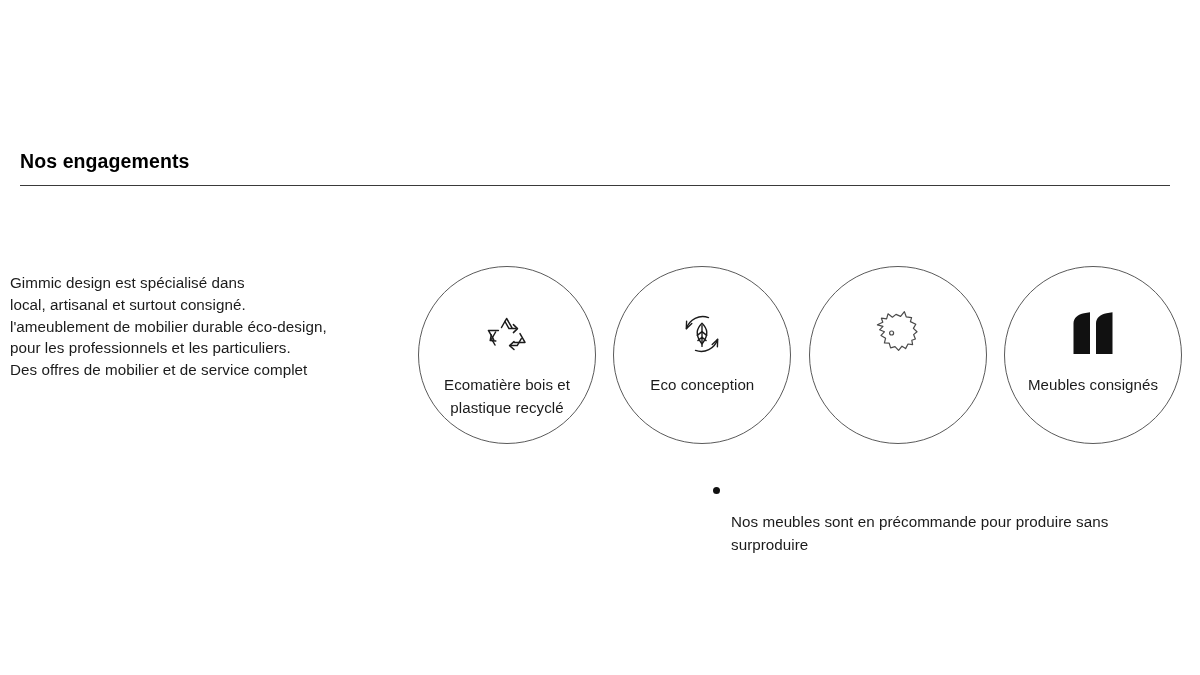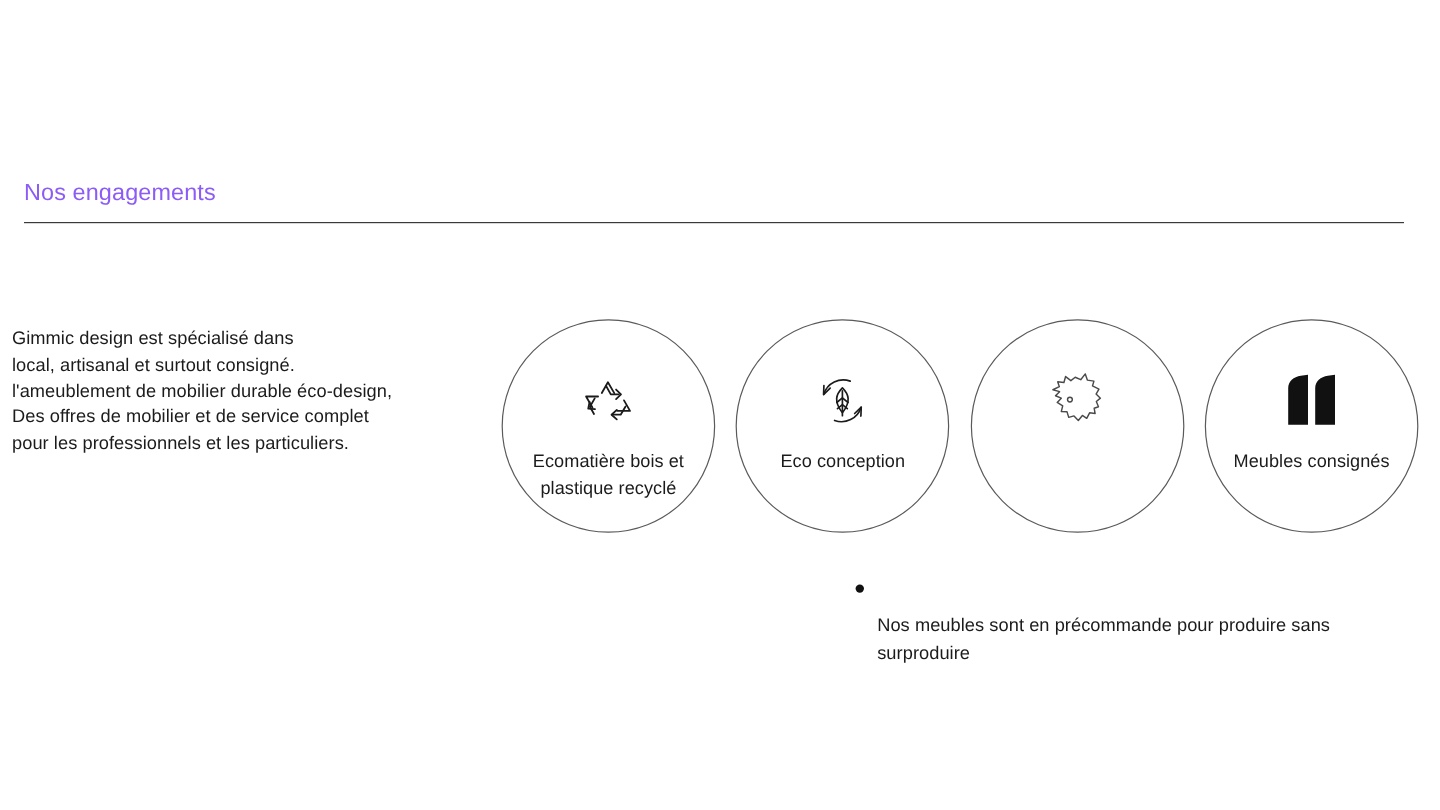--- a/index.html
+++ b/index.html
@@ -17,23 +17,23 @@
     -webkit-font-smoothing: antialiased;
   }
 
   
   .section-heading {
     position: absolute;
     left: 20px;
     top: 148px;
     font-size: 19.5px;
     line-height: 26px;
-    font-weight: 400;
+    font-weight: 700;
     letter-spacing: 0.1px;
-    color: #8b5cf6;
+    color: #000000;
     white-space: nowrap;
   }
   .heading-rule {
     position: absolute;
     left: 20px;
     top: 185px;
     width: 1150px;
     height: 0;
     border-top: 1.4px solid #3a3a3a;
   }
@@ -121,22 +121,22 @@
 </head>
 <body>
 
 <div class="section-heading">Nos engagements</div>
 <div class="heading-rule"></div>
 
 <div class="intro-copy">
   <span class="line">Gimmic design est spécialisé dans</span>
   <span class="line">local, artisanal et surtout consigné.</span>
   <span class="line">l'ameublement de mobilier durable éco-design,</span>
+  <span class="line">pour les professionnels et les particuliers.</span>
   <span class="line">Des offres de mobilier et de service complet</span>
-  <span class="line">pour les professionnels et les particuliers.</span>
 </div>
 
 <div class="badges">
 
   <div class="badge">
     <div class="badge-icon">
       <svg width="50" height="46" viewBox="0 0 50 46" fill="none" stroke="#1b1b1b" stroke-width="1.5" stroke-linejoin="round" stroke-linecap="round">
 
         <path d="M19.5 16.5 L24.6 7.5 L29.9 16.6"></path>
         <path d="M23.0 10.5 L27.0 17.6 L33.6 17.6"></path>

